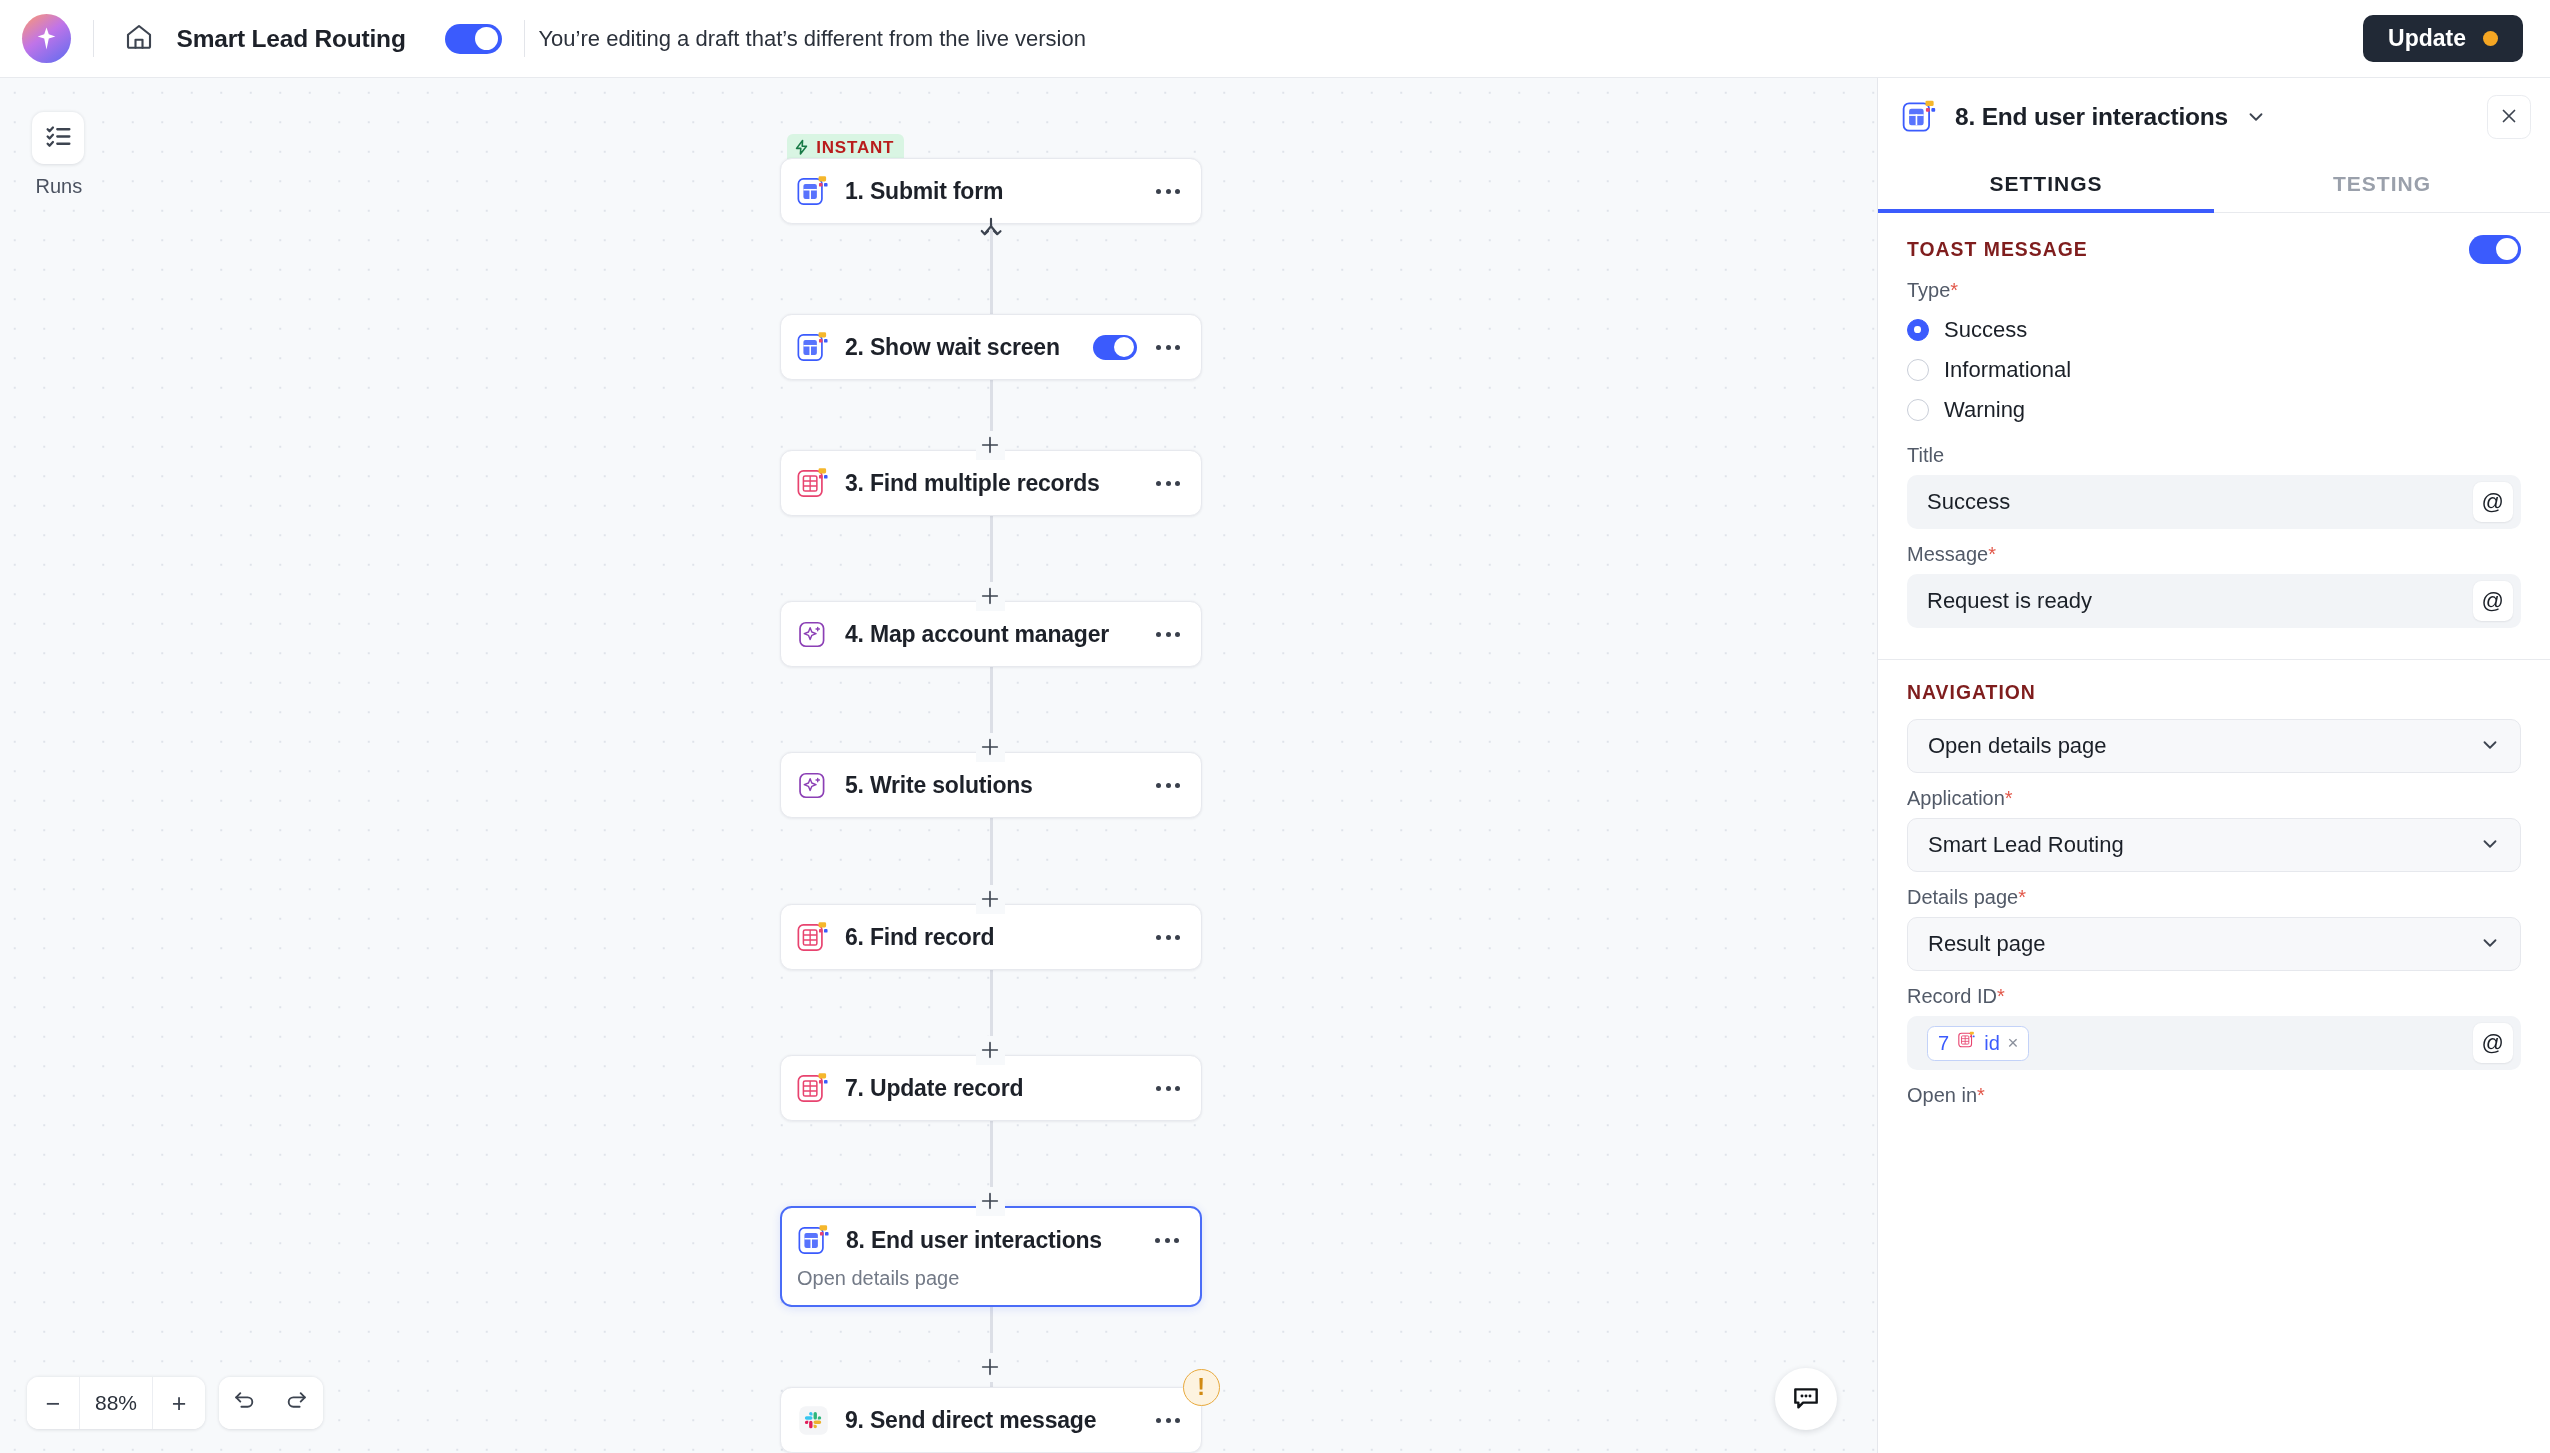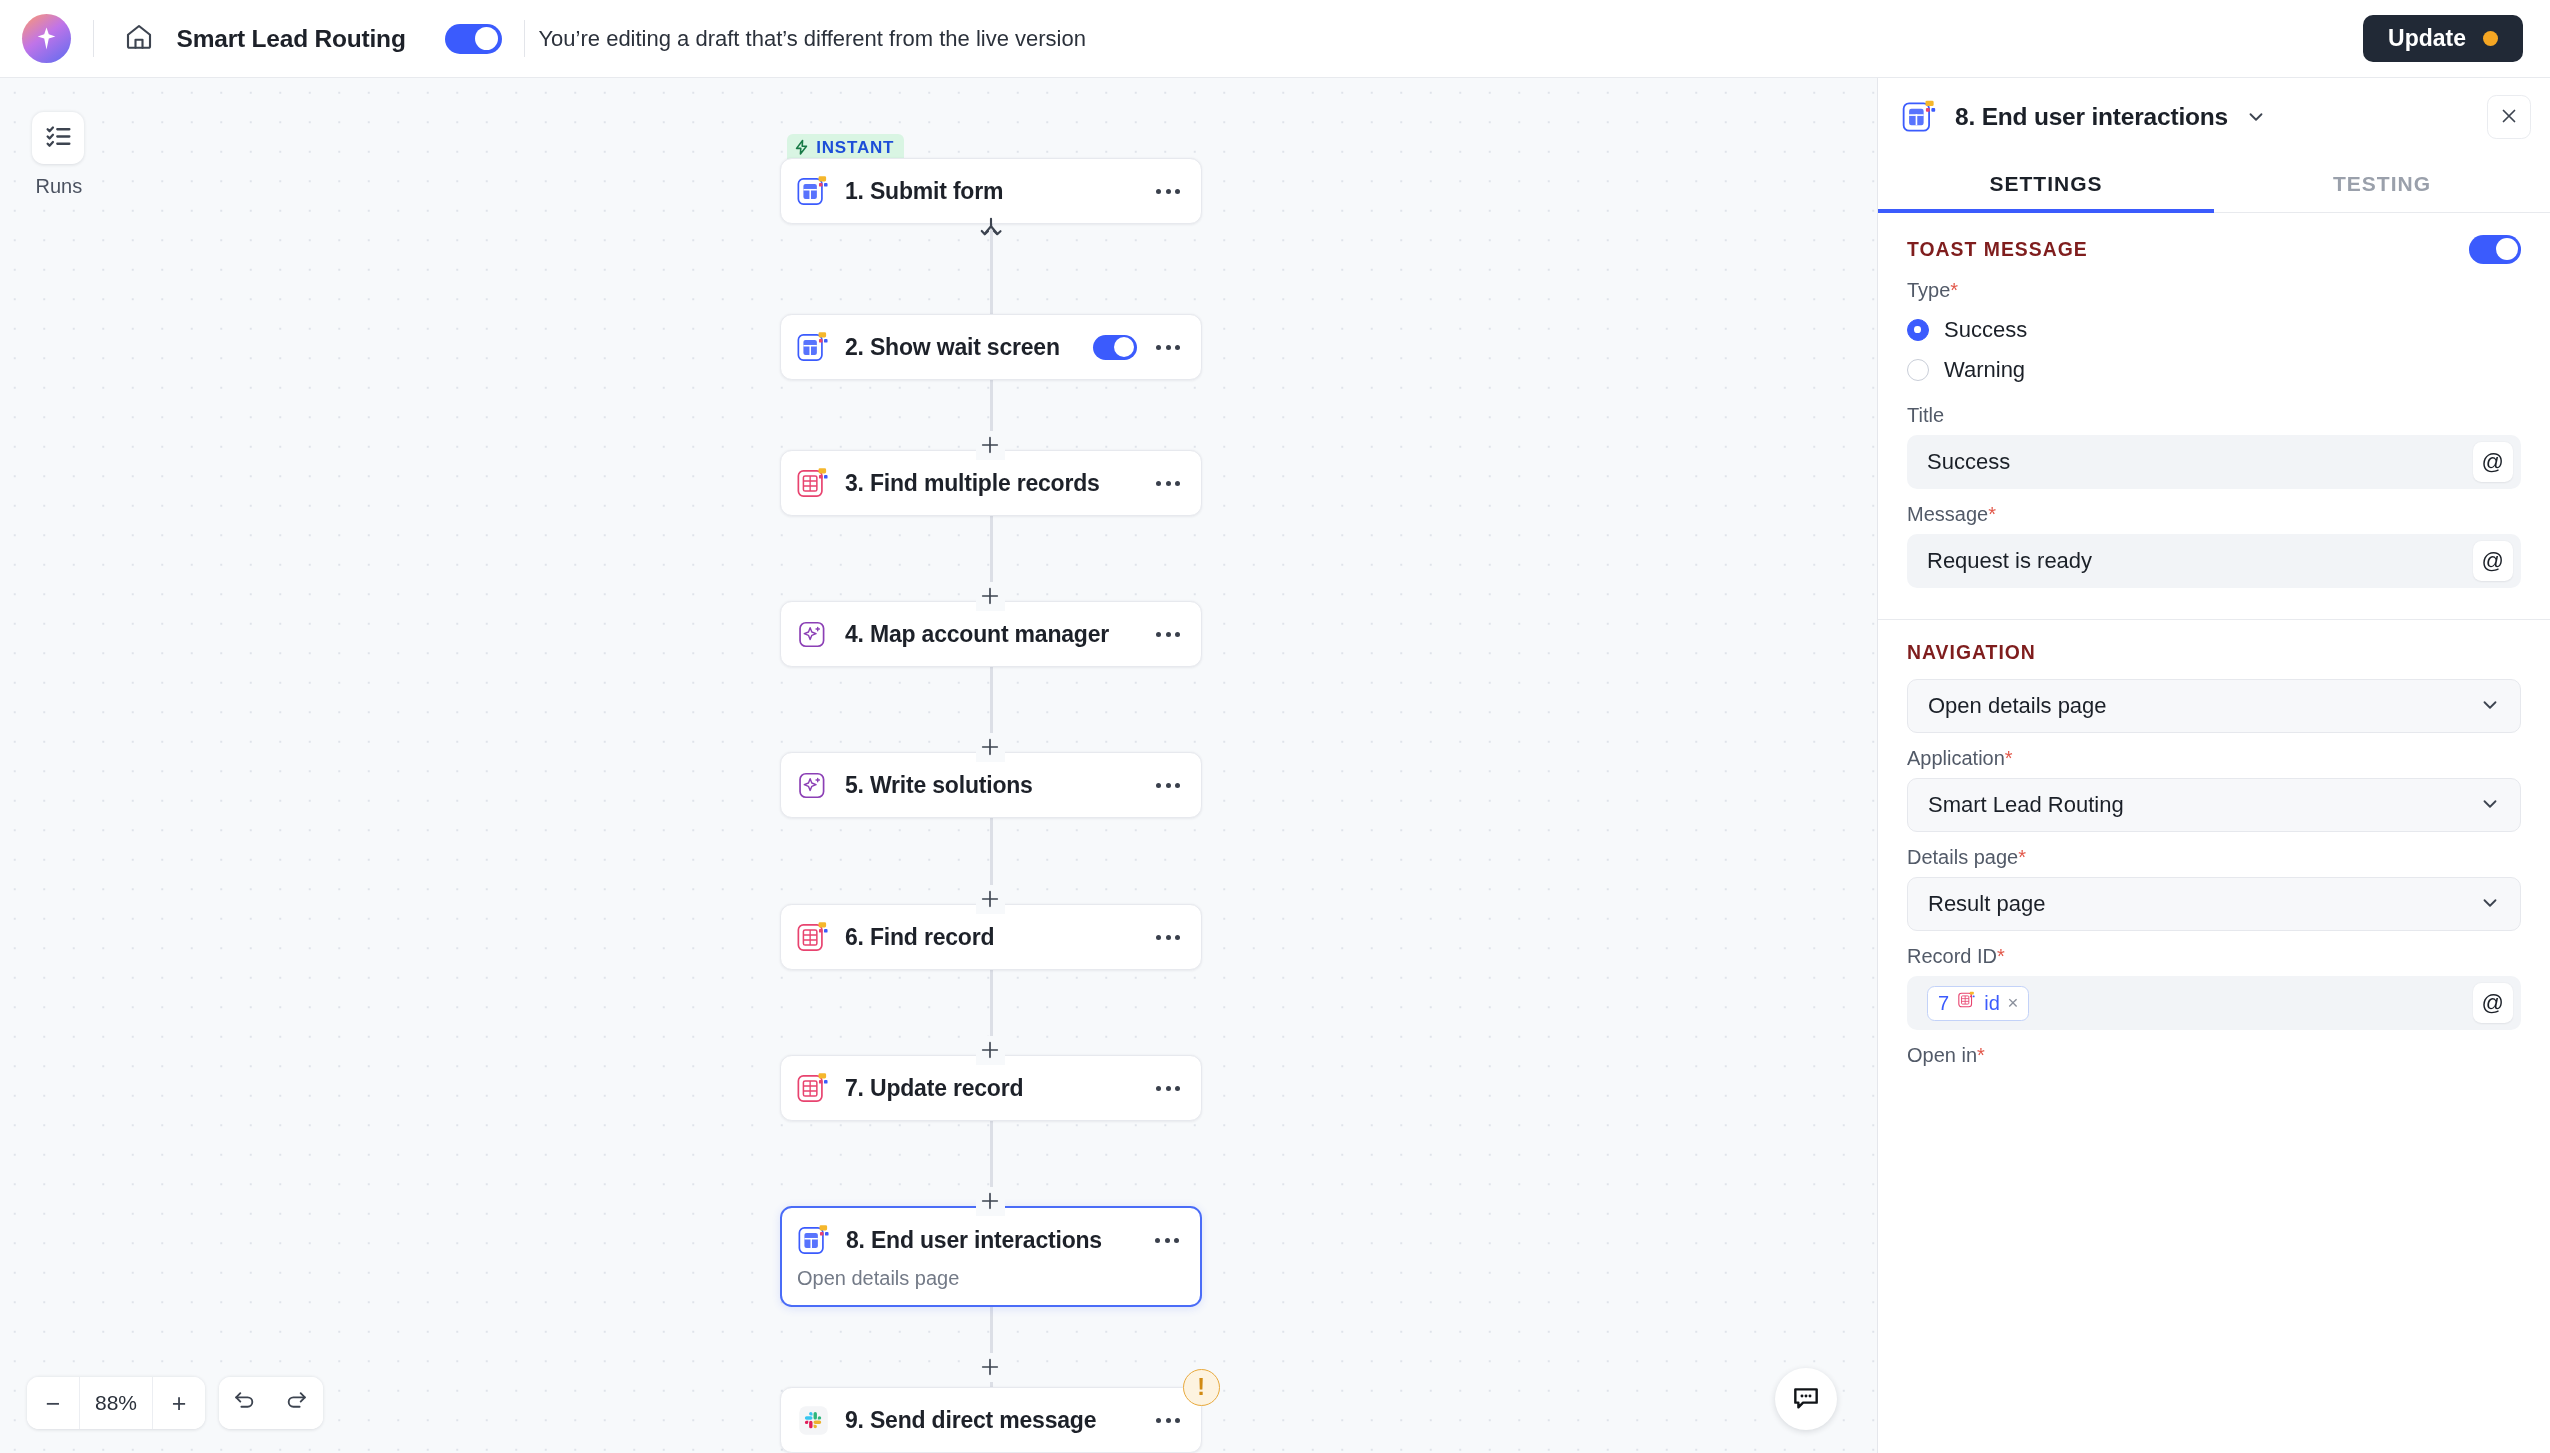--- a/index.html
+++ b/index.html
@@ -98,21 +98,21 @@
   .node-toggle {
     width: 44px; height: 25px; border-radius: 12.7px; background: #3b5bfd;
     position: relative; cursor: pointer; flex: none; margin-right: 11.8px;
   }
   .node-toggle .knob {
     position: absolute; top: 2.5px; right: 2.5px; width: 20px; height: 20px;
     border-radius: 50%; background: #fff;
   }
   .instant-badge {
     position: absolute; left: 6.7px; top: -24.5px;
-    background: #d9f5e3; color: #1d4ed8; border-radius: 5.9px 5.9px 0 0;
+    background: #d9f5e3; color: #b91c1c; border-radius: 5.9px 5.9px 0 0;
     font-size: 17px; font-weight: 700; letter-spacing: 0.8px;
     padding: 4.2px 10px 5.9px 6.7px; display: flex; align-items: center; gap: 5.9px;
     z-index: 1;
   }
   .plus-node {
     position: absolute; left: 210px; width: 0; height: 0; z-index: 4;
   }
   .plus-glyph {
     position: absolute; left: -14.3px; top: -14.3px; width: 29px; height: 29px;
     background: #f7f9fb; display: flex; align-items: center; justify-content: center;
@@ -628,20 +628,24 @@
         <div class="field-label">
           <span>Type</span><span class="req">*</span>
         </div>
 
         <div class="radio-row">
           <span class="radio on"></span>
           <span class="radio-label">Success</span>
         </div>
         <div class="radio-row">
           <span class="radio"></span>
+          <span class="radio-label">Informational</span>
+        </div>
+        <div class="radio-row">
+          <span class="radio"></span>
           <span class="radio-label">Warning</span>
         </div>
 
         <div class="field-label">Title</div>
         <div class="input-box">
           <span class="input-val">Success</span>
           <span class="at-btn">@</span>
         </div>
 
         <div class="field-label">

